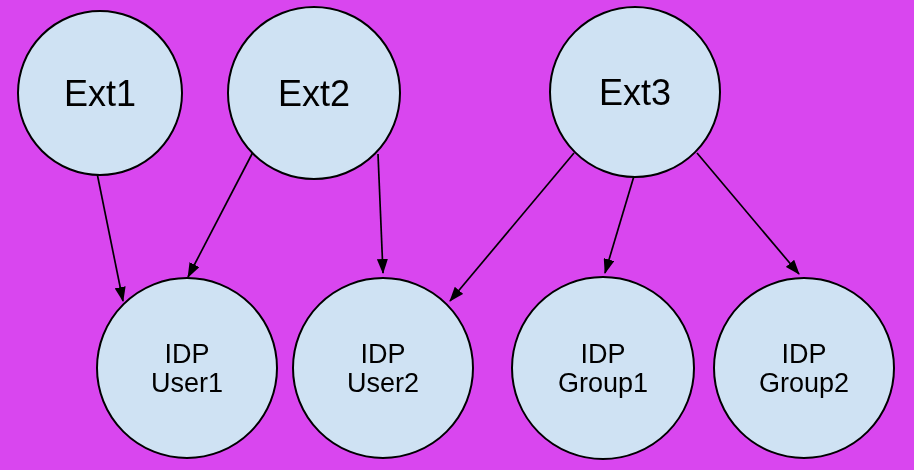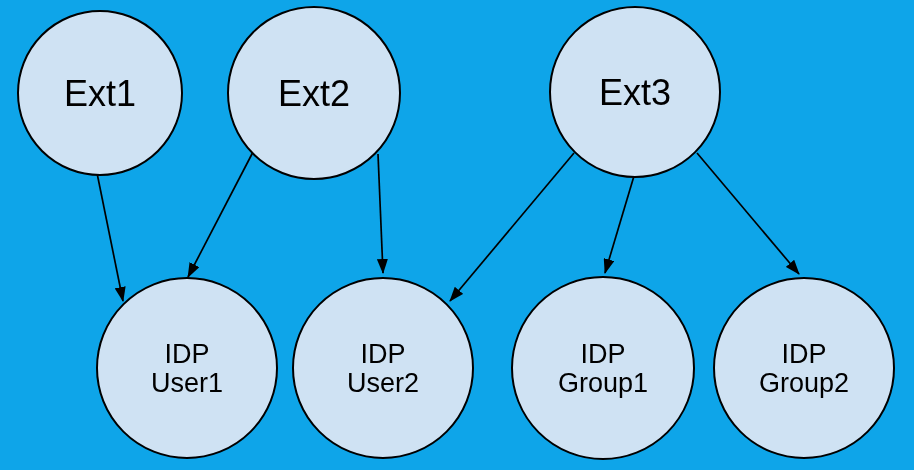--- a/index.html
+++ b/index.html
@@ -4,21 +4,21 @@
 <style>
   html, body {
     margin: 0;
     padding: 0;
     background: #ffffff;
   }
   .stage {
     position: relative;
     width: 914px;
     height: 470px;
-    background: #0ea5e9;
+    background: #d946ef;
     overflow: hidden;
     font-family: "Liberation Sans", sans-serif;
   }
   svg text {
     font-family: "Liberation Sans", sans-serif;
   }
 </style>
 </head>
 <body>
 

